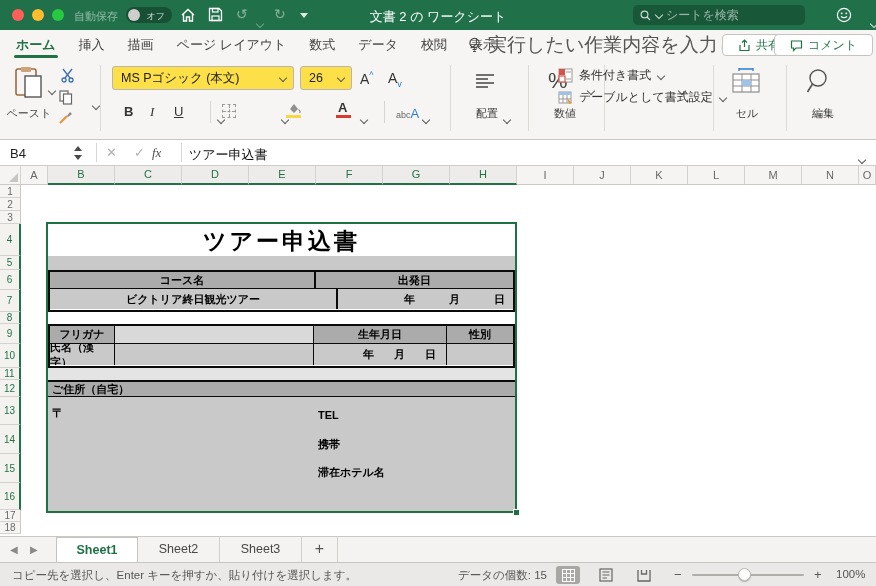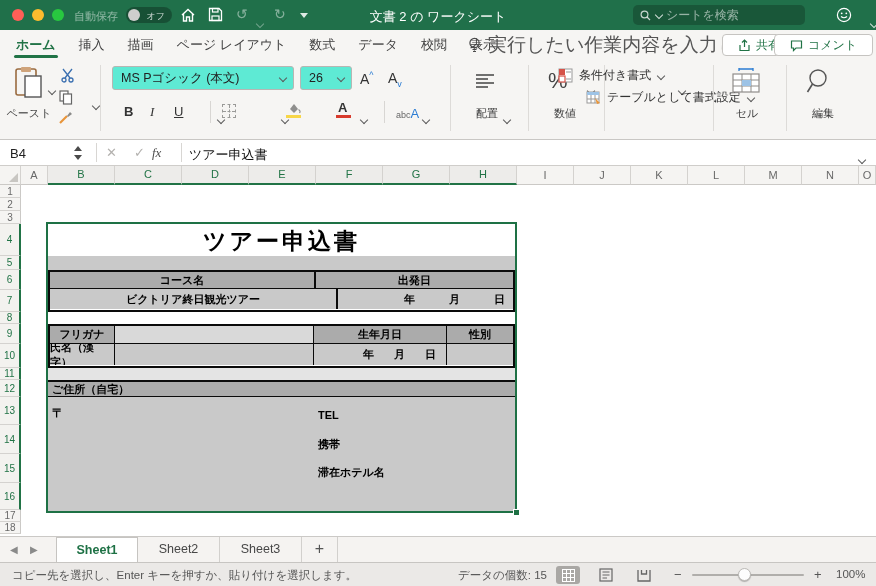--- a/index.html
+++ b/index.html
@@ -31,21 +31,21 @@
   .rtab { font-size:13px; color:#3e3e3e; position:relative; height:30px; line-height:30px; cursor:default; }
   .rtab.active { color:#217346; font-weight:600; }
   .rtab.active::after { content:""; position:absolute; left:-2px; right:-2px; bottom:2px; height:3px; border-radius:2px; background:#217346; }
   .tellme { position:absolute; left:468px; top:0; height:30px; display:flex; align-items:center; gap:7px; color:#555; font-size:19px; }
   .hdr-btn { position:absolute; top:4px; height:22px; border:1px solid #c6c4c1; border-radius:4px; background:#fff; color:#217346; font-size:12px; display:flex; align-items:center; gap:5px; padding:0 15px; }
 
   
   .ribbon { position:absolute; left:0; top:60px; width:876px; height:80px; background:#f6f5f3; border-bottom:1px solid #c9c7c4; }
   .rdiv { position:absolute; top:5px; width:1px; height:66px; background:#dddbd8; }
   .rlabel { position:absolute; font-size:11px; color:#3c3c3c; text-align:center; }
-  .fontbox { position:absolute; height:24px; background:#5eead4; border:1px solid #b8b6b3; border-radius:3px; display:flex; align-items:center; padding:0 6px 0 8px; font-size:12.5px; color:#222; }
+  .fontbox { position:absolute; height:24px; background:#fde047; border:1px solid #b8b6b3; border-radius:3px; display:flex; align-items:center; padding:0 6px 0 8px; font-size:12.5px; color:#222; }
   .fontbox .fill { flex:1; }
   .glyphbtn { position:absolute; font-size:13px; color:#333; }
   .minidiv { position:absolute; width:1px; height:22px; background:#d8d6d3; top:41px; }
   .colorbar { position:absolute; width:15px; height:3px; }
   .styleline { position:absolute; left:558px; display:flex; align-items:center; gap:6px; font-size:12px; color:#333; }
 
   
   .fbar { position:absolute; left:0; top:140px; width:876px; height:26px; background:#fff; border-bottom:1px solid #cfcdca; }
   .namebox { position:absolute; left:0; top:0; width:96px; height:25px; }
   .nb-text { position:absolute; left:10px; top:6px; font-size:13px; color:#222; }
@@ -285,21 +285,21 @@
   <div class="styleline" style="top:7px;">
     <svg width="15" height="15" viewBox="0 0 15 15">
         <rect x="1" y="1" width="13" height="13" fill="#fff" stroke="#999" stroke-width="1"></rect>
         <rect x="1" y="1" width="6" height="6" fill="#d65349"></rect>
         <rect x="1" y="8" width="6" height="6" fill="#fff" stroke="#d65349" stroke-width="1.2"></rect>
         <path d="M8 4 H13 M8 11 H13" stroke="#999" stroke-width="1"></path>
       </svg>
     <span>条件付き書式</span>
     <span class="chev g"></span>
   </div>
-  <div class="styleline" style="top:29px;margin-left:28px;">
+  <div class="styleline" style="top:29px;">
     <svg width="15" height="15" viewBox="0 0 15 15">
         <rect x="1" y="2" width="12" height="11" fill="#fff" stroke="#999" stroke-width="1"></rect>
         <rect x="1" y="2" width="12" height="3" fill="#9dc3e6"></rect>
         <path d="M5 5 V13 M9 5 V13 M1 9 H13" stroke="#999" stroke-width="1"></path>
         <path d="M9 8 L14 13 L11 14 Z" fill="#e8953a"></path>
       </svg>
     <span>テーブルとして書式設定</span>
     <span class="chev g"></span>
   </div>
   <div class="rdiv" style="left:713px;"></div>

